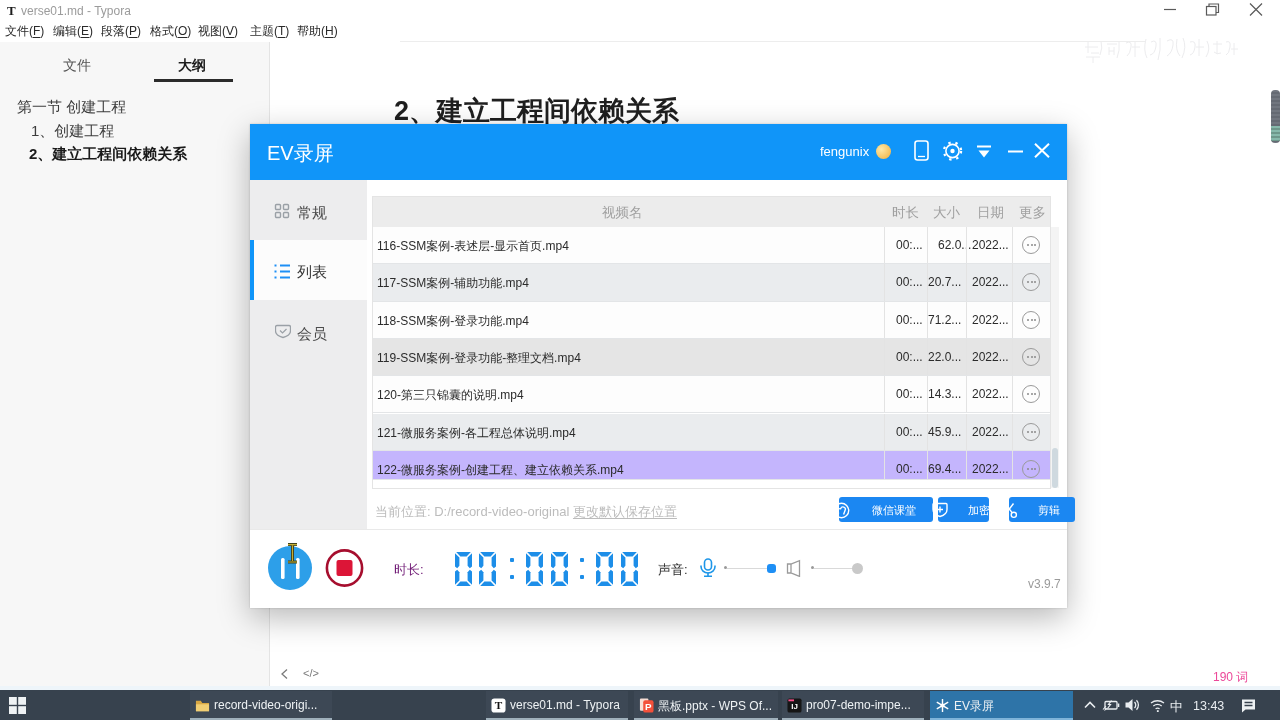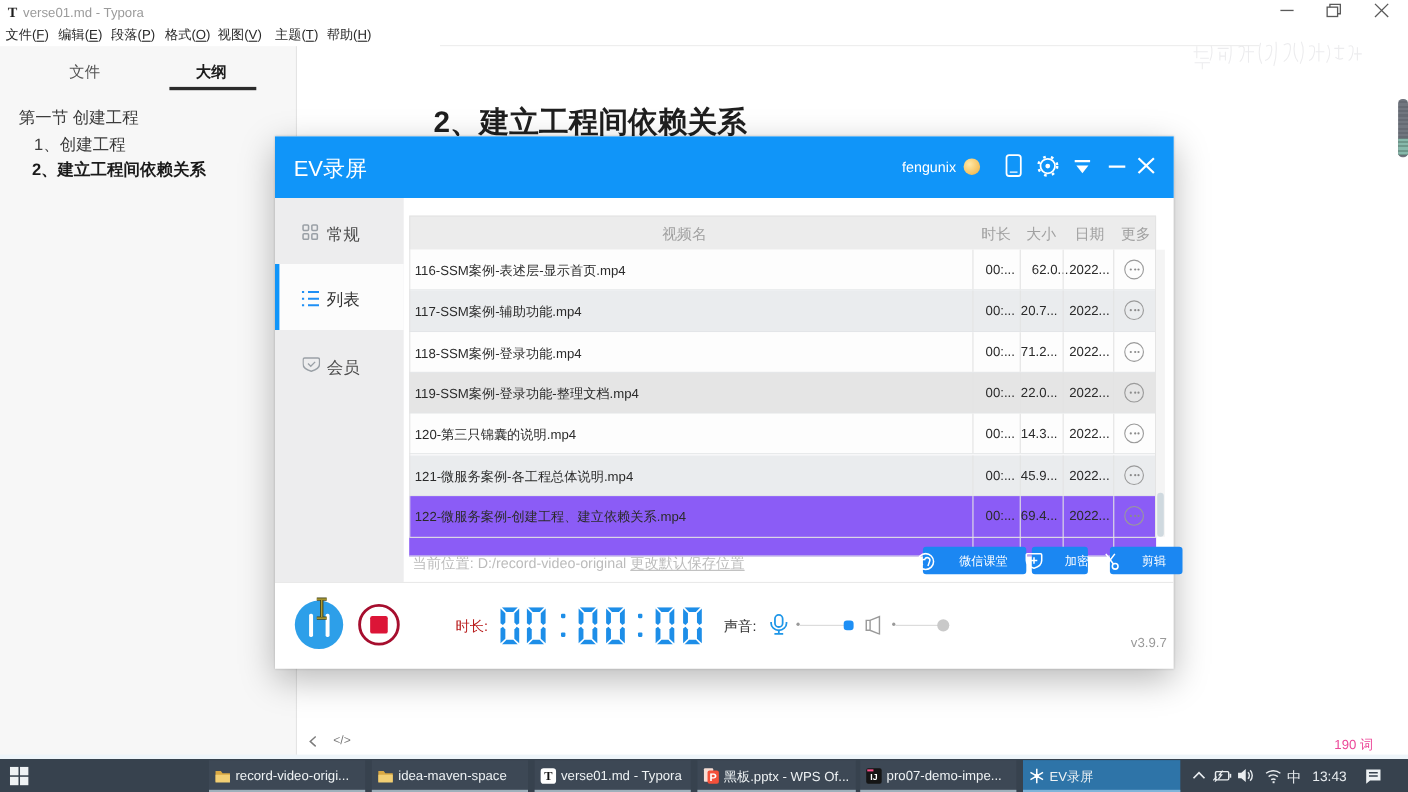--- a/index.html
+++ b/index.html
@@ -49,21 +49,21 @@
   .dots { position:absolute; left:250px; width:18px; height:18px; border:1.3px solid #9a9a9a;
           border-radius:50%; }
   .dots i { position:absolute; width:2px; height:2px; background:#8a8a8a; border-radius:50%; top:7px; }
   
   #evpath { left:125px; top:379px; color:#bcbcbc; font-size:13px; }
   #evpath u { text-underline-offset:2px; }
   .bluebtn { top:373px; height:25px; background:#1b87f2; border-radius:3px; color:#fff;
      font-size:11px;margin-left:16px; }
   .bluebtn span { position:absolute; white-space:nowrap; }
   #evsep { left:0; top:405px; width:817px; height:1px; background:#e9e9e9; }
-  #ctl-shichang { left:164px; top:437px; font-size:13px; color:#b91c1c; }
+  #ctl-shichang { left:144px; top:437px; font-size:13px; color:#701a75; }
   #ctl-shengyin { left:408px; top:437px; font-size:13px; color:#2f2f2f; }
   #evver { left:778px; top:453px; font-size:12px; color:#9a9a9a; }
   .sliderline { top:444px; height:1px; background:#d9d9d9; }
   .sliderdot-l { top:442px; width:3px; height:3px; background:#999; border-radius:50%; }
 
   
   #taskbar { left:0; top:690px; width:1280px; height:30px; background:#37424e; }
   .tbtn { top:691px; height:29px; background:#3d4855; }
   .tbtn .ul { position:absolute; left:0; bottom:0; width:100%; height:2px; background:#9fb0bb; }
   .tlabel { position:absolute; left:24px; top:7px; font-size:12px; color:#eef2f4; white-space:nowrap; }
@@ -260,21 +260,21 @@
       <div class="vsep" style="left:512px;"></div>
         <div class="vsep" style="left:555px;"></div>
         <div class="vsep" style="left:594px;"></div>
         <div class="vsep" style="left:640px;"></div>
       <div class="dots" style="left:650px; top:9px;">
           <i style="left:4px;"></i>
           <i style="left:7.5px;"></i>
           <i style="left:11px;"></i>
         </div>
     </div>
-    <div class="abs row" style="top:326.8px; background:#8b5cf6; height:55px;">
+    <div class="abs row" style="top:326.8px; background:#c4b5fd; height:29px;">
       <div class="nm">122-微服务案例-创建工程、建立依赖关系.mp4</div>
       <div class="cv" style="left:524px;">00:...</div>
         <div class="cv" style="left:556px;">69.4...</div>
         <div class="cv" style="left:600px;">2022...</div>
       <div class="vsep" style="left:512px;"></div>
         <div class="vsep" style="left:555px;"></div>
         <div class="vsep" style="left:594px;"></div>
         <div class="vsep" style="left:640px;"></div>
       <div class="dots" style="left:650px; top:9px;">
           <i style="left:4px;"></i>
@@ -387,28 +387,20 @@
     </g>
   </svg>
   <div class="abs tbtn" style="left:190px; width:142px;">
     <svg class="tico" viewBox="0 0 16 16">
         <path d="M1,3 h5.2 l1.6,2.2 H15 v8.3 H1 z" fill="#d9a843"></path>
         <path d="M1,6.7 H15 v7.6 H1 z" fill="#f2cf74"></path>
       </svg>
     <div class="tlabel">record-video-origi...</div>
       <div class="ul"></div>
   </div>
-  <div class="abs tbtn" style="left:338px; width:142px;">
-    <svg class="tico" viewBox="0 0 16 16">
-        <path d="M1,3 h5.2 l1.6,2.2 H15 v8.3 H1 z" fill="#d9a843"></path>
-        <path d="M1,6.7 H15 v7.6 H1 z" fill="#f2cf74"></path>
-      </svg>
-    <div class="tlabel">idea-maven-space</div>
-      <div class="ul"></div>
-  </div>
   <div class="abs tbtn" style="left:486px; width:142px;">
     <svg class="tico" viewBox="0 0 16 16">
         <rect x="0.5" y="0.5" width="15" height="15" rx="3" fill="#fff"></rect>
         <text x="8" y="12.2" font-family="Liberation Serif, serif" font-size="12" font-weight="bold" fill="#111" text-anchor="middle">T</text>
       </svg>
     <div class="tlabel">verse01.md - Typora</div>
       <div class="ul"></div>
   </div>
   <div class="abs tbtn" style="left:634px; width:144px;">
     <svg class="tico" viewBox="0 0 16 16">

